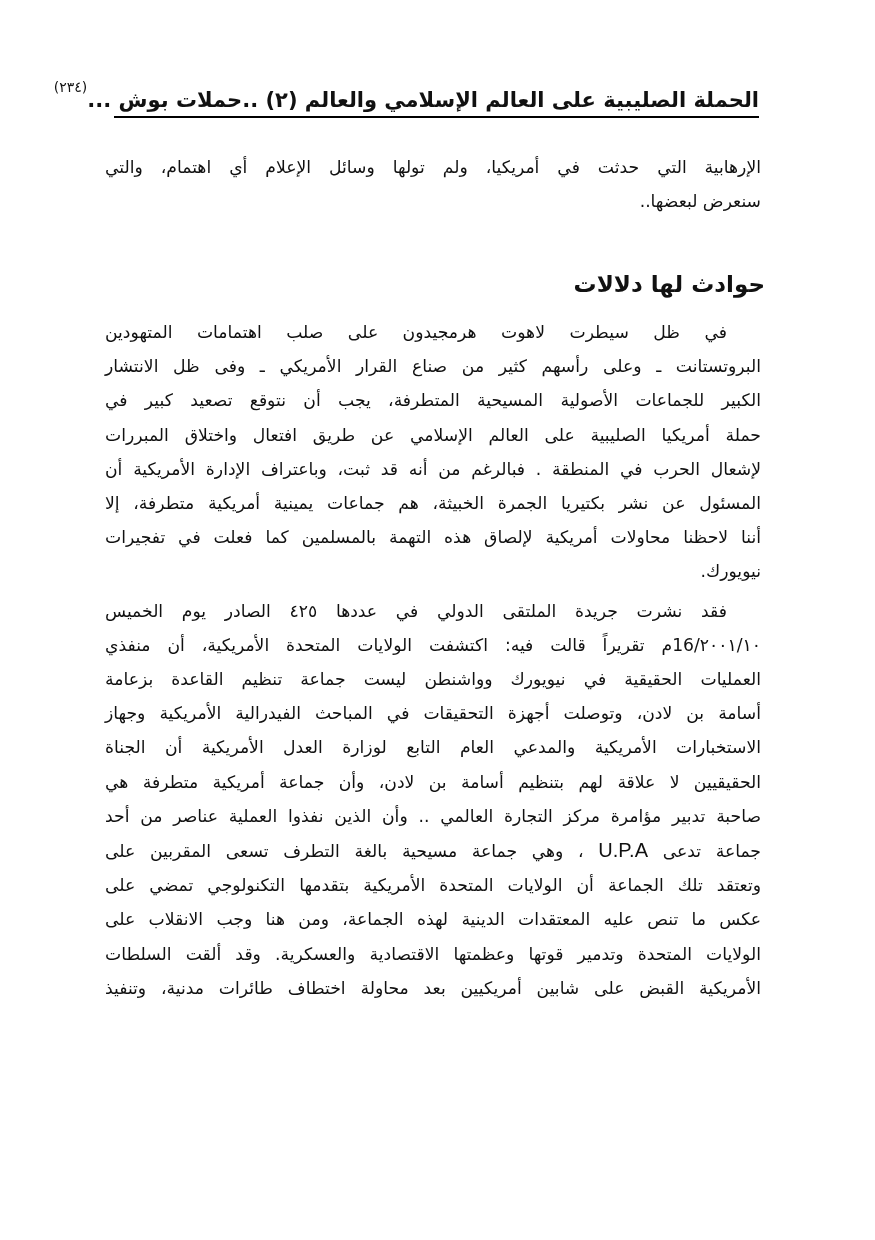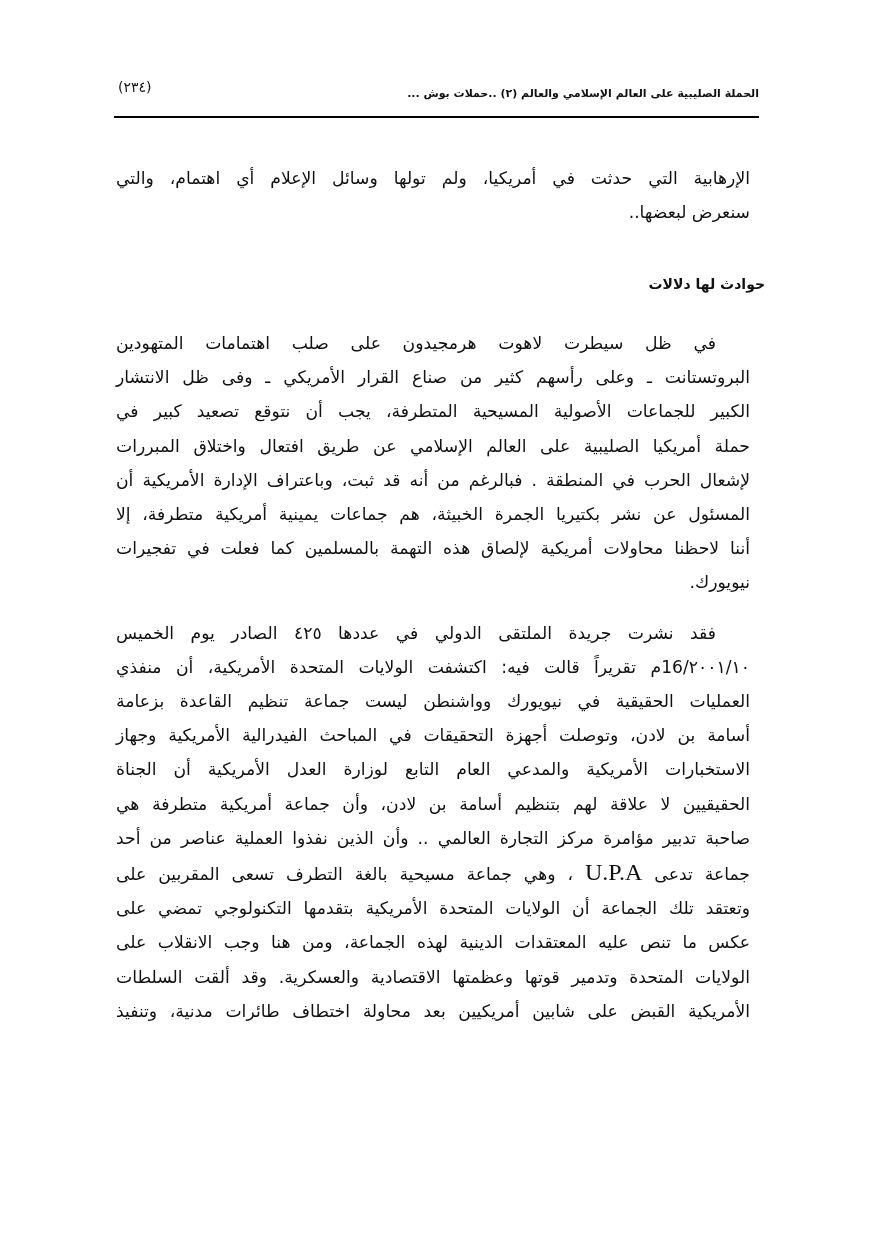--- a/index.html
+++ b/index.html
@@ -31,24 +31,24 @@
       border-bottom: 2px solid #000000;
       display: flex;
       flex-direction: row;
       justify-content: space-between;
       align-items: flex-end;
       direction: rtl;
     }
     .header-title {
       font-family: "DejaVu Sans", sans-serif;
       font-weight: bold;
-      font-size: 11px;
+      font-size: 21px;
       line-height: 26px;
       white-space: nowrap;
-      padding-bottom: 9px;
+      padding-bottom: 3px;
     }
     .header-page {
       font-family: "DejaVu Sans", sans-serif;
       font-weight: normal;
       font-size: 14px;
       line-height: 26px;
       padding-bottom: 16px;
       padding-left: 4px;
       direction: rtl;
     }
@@ -64,47 +64,47 @@
     }
     .block-intro {
       top: 145px;
     }
     .section-heading {
       position: absolute;
       top: 268px;
       right: 110px;
       font-family: "DejaVu Sans", sans-serif;
       font-weight: bold;
-      font-size: 14px;
+      font-size: 23px;
       line-height: 32px;
       direction: rtl;
       white-space: nowrap;
     }
     .block-main {
       top: 310px;
     }
     .para {
-      margin: 16px;
+      margin: 5px;
       padding: 0;
     }
     .para .line {
       display: block;
       text-align: justify;
       text-align-last: justify;
       white-space: nowrap;
     }
     .para .line.last {
       text-align-last: right;
     }
     .para .line.indent {
       padding-right: 34px;
     }
     .latin {
-      font-family: Liberation Serif, serif;
-      font-size: 24px;
+      font-family: Liberation Sans, sans-serif;
+      font-size: 20px;
       direction: ltr;
       unicode-bidi: embed;
     }
   </style>
 </head>
 <body>
 
 <div class="page">
 
   <div class="running-header">

